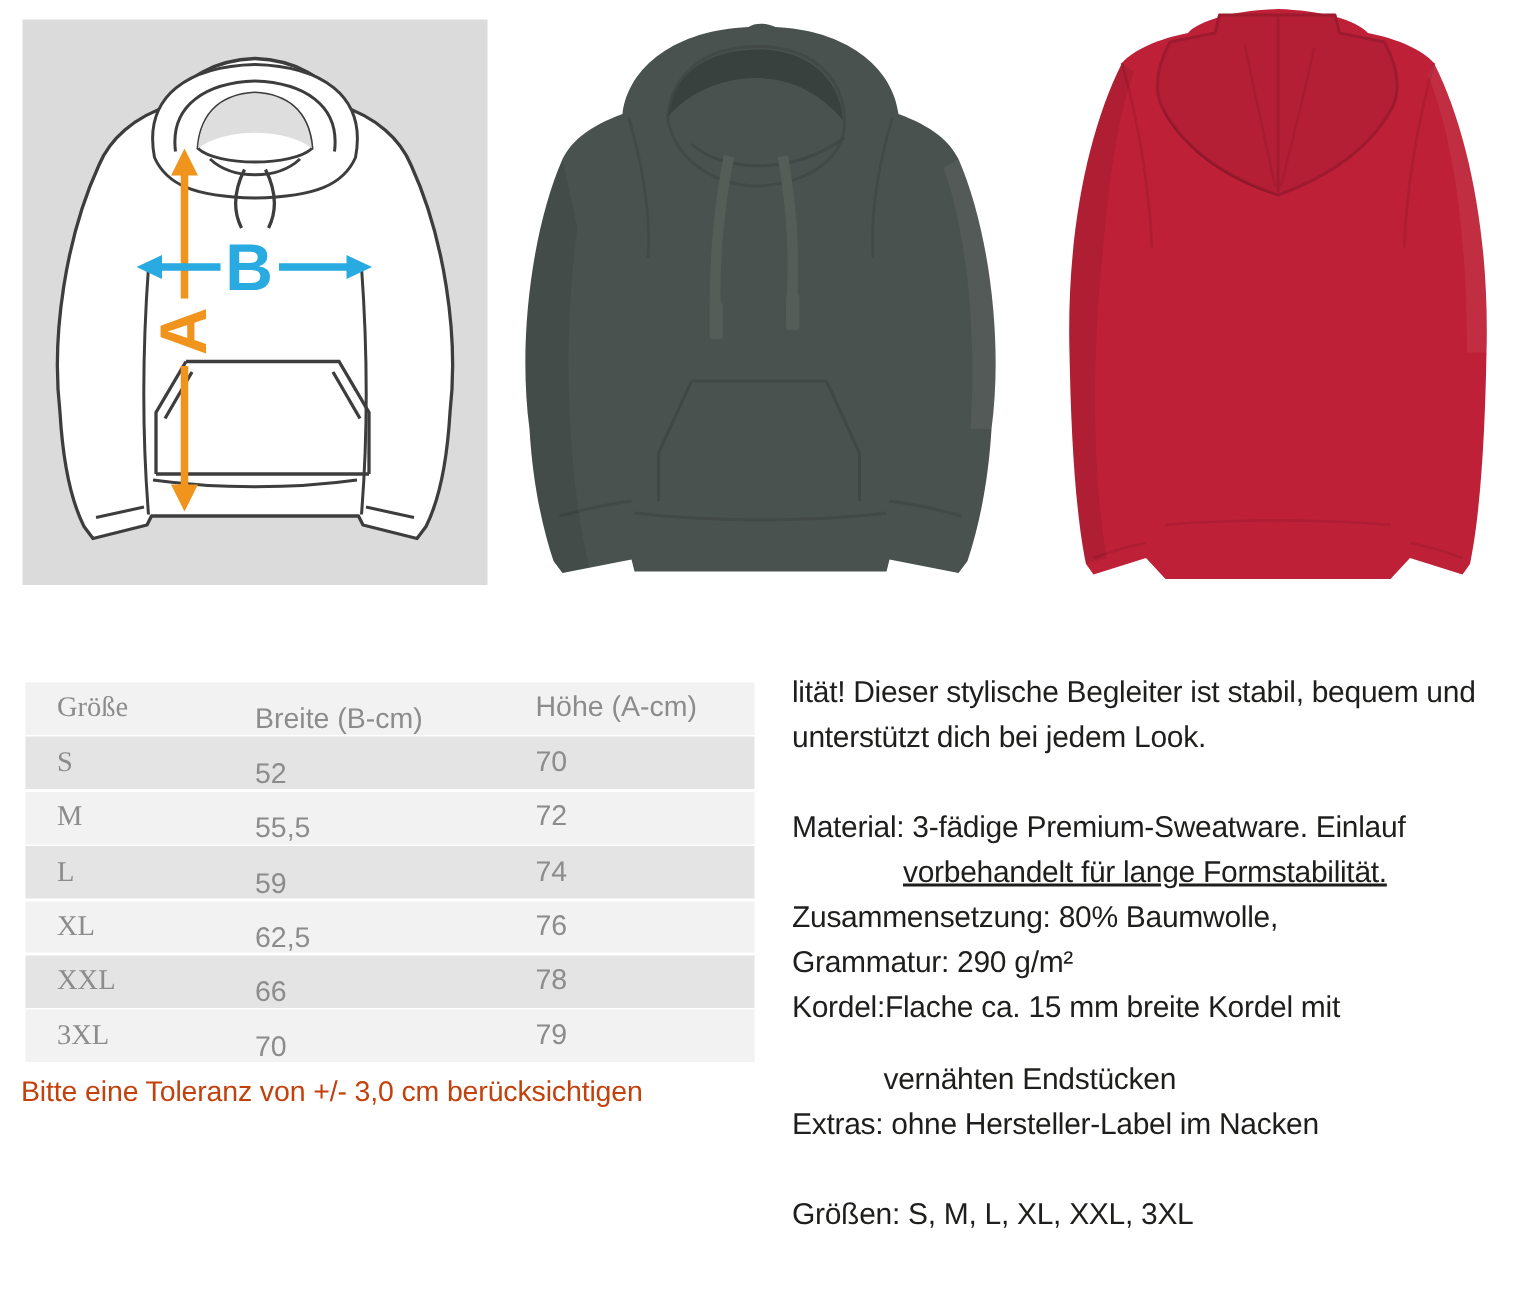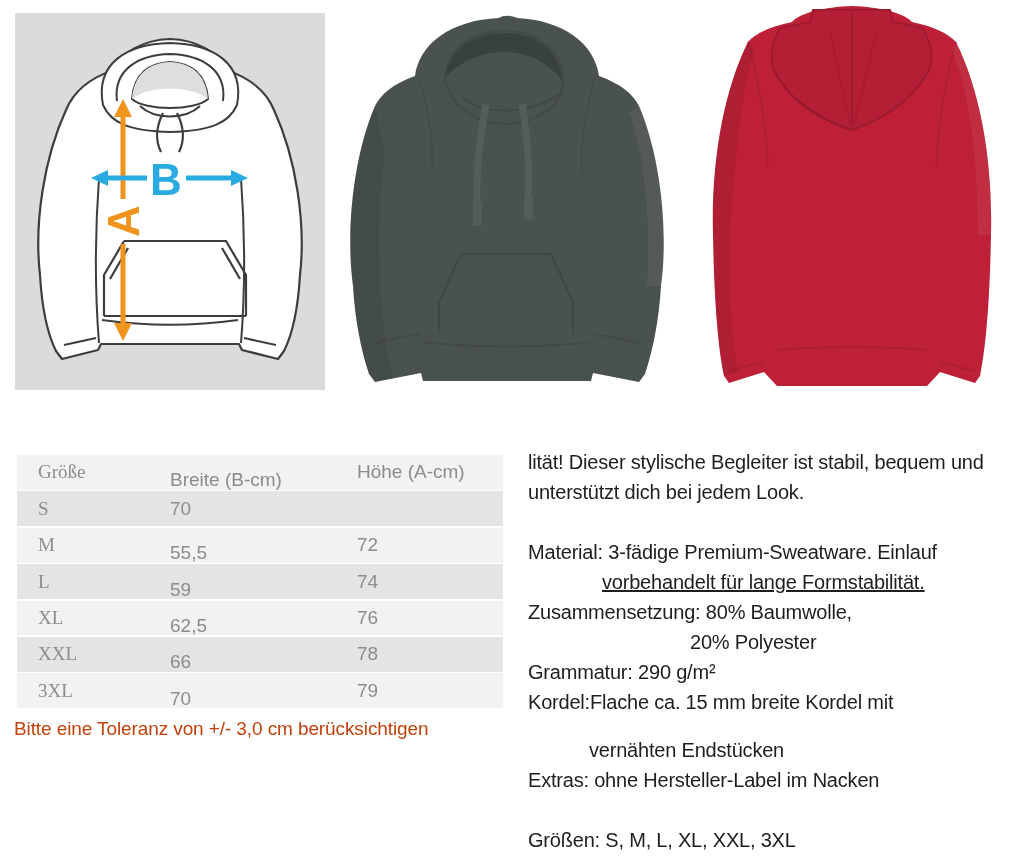--- a/index.html
+++ b/index.html
@@ -115,20 +115,21 @@
 </div>
 
 <div class="abs size-table">
   <div class="trow head">
     <span class="c1">Größe</span>
     <span class="c2">Breite (B-cm)</span>
     <span class="c3">Höhe (A-cm)</span>
   </div>
   <div class="trow dark">
     <span class="c1">S</span>
+    <span class="c2">52</span>
     <span class="c3">70</span>
   </div>
   <div class="trow">
     <span class="c1">M</span>
     <span class="c2">55,5</span>
     <span class="c3">72</span>
   </div>
   <div class="trow dark">
     <span class="c1">L</span>
     <span class="c2">59</span>
@@ -153,20 +154,19 @@
 
 <div class="abs tolerance">Bitte eine Toleranz von +/- 3,0 cm berücksichtigen</div>
 
 <div class="abs description">
   <div class="dline">lität! Dieser stylische Begleiter ist stabil, bequem und</div>
   <div class="dline">unterstützt dich bei jedem Look.</div>
   <div class="dline"></div>
   <div class="dline">Material: 3-fädige Premium-Sweatware. Einlauf</div>
   <div class="dline ind1">vorbehandelt für lange Formstabilität.</div>
   <div class="dline">Zusammensetzung: 80% Baumwolle,</div>
-  <div class="dline ind2">20% Polyester</div>
   <div class="dline">Grammatur: 290 g/m²</div>
   <div class="dline">Kordel:Flache ca. 15 mm breite Kordel mit</div>
   <div class="dline ind3">vernähten Endstücken</div>
   <div class="dline">Extras: ohne Hersteller-Label im Nacken</div>
   <div class="dline"></div>
   <div class="dline">Größen: S, M, L, XL, XXL, 3XL</div>
 </div>
 
 </body></html>

